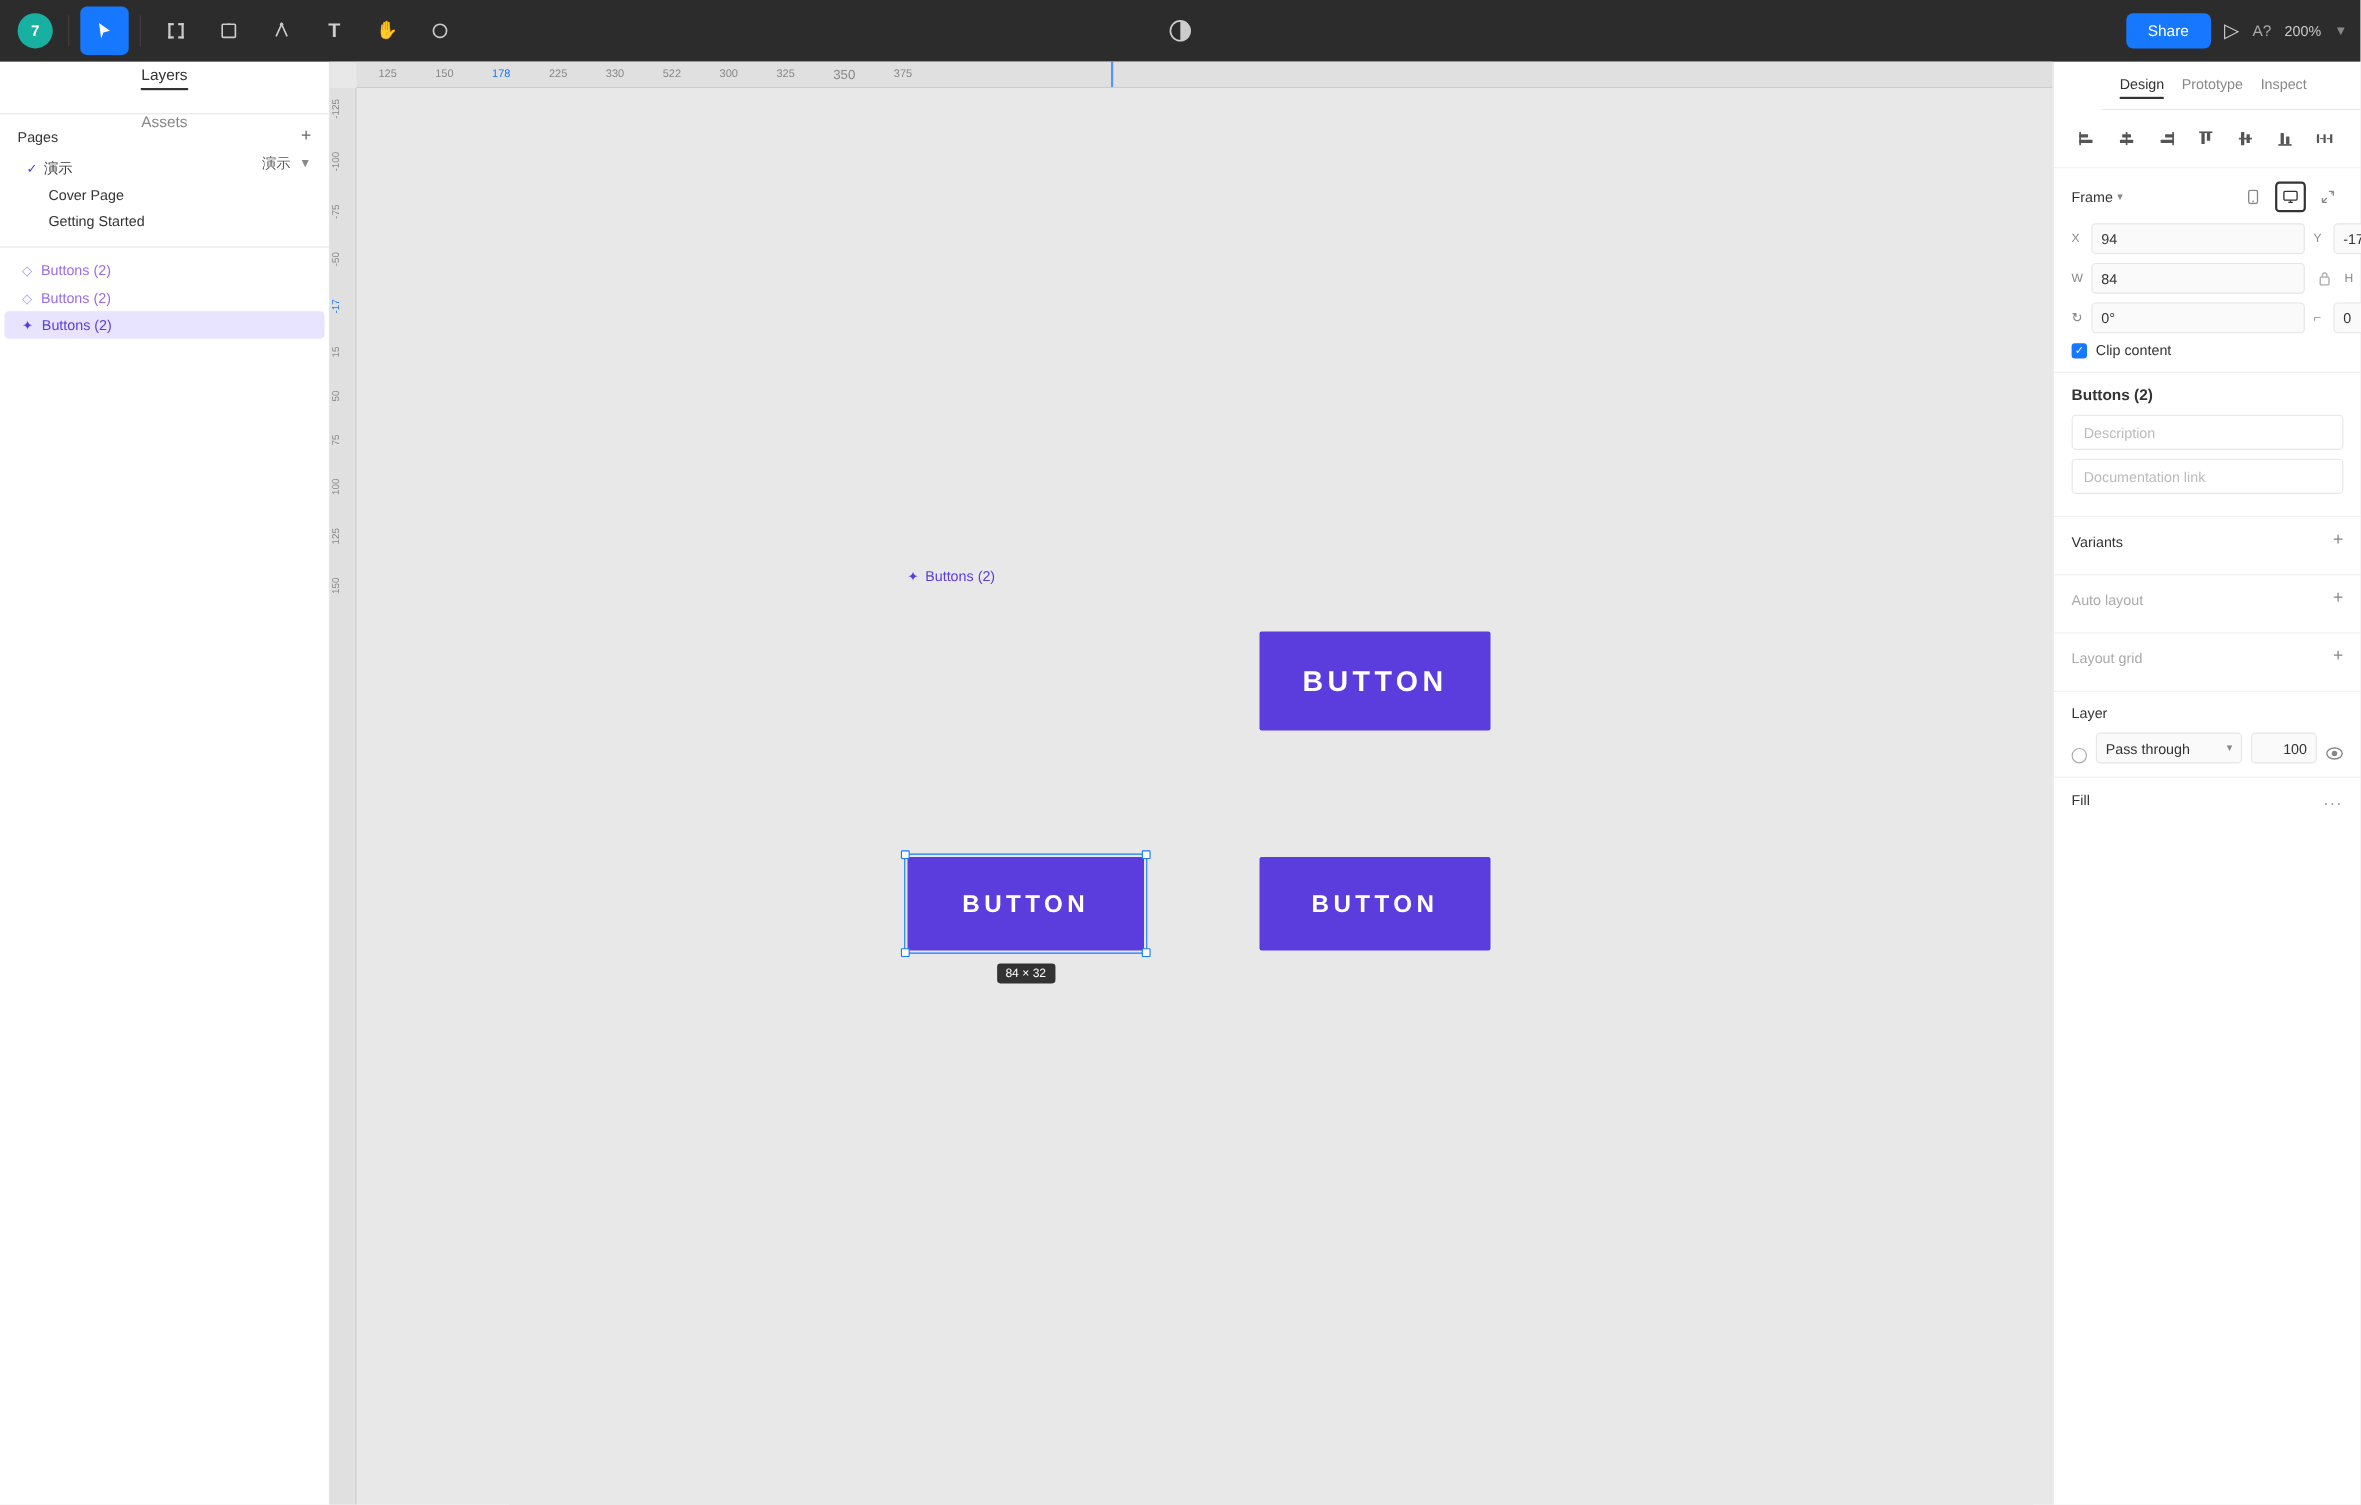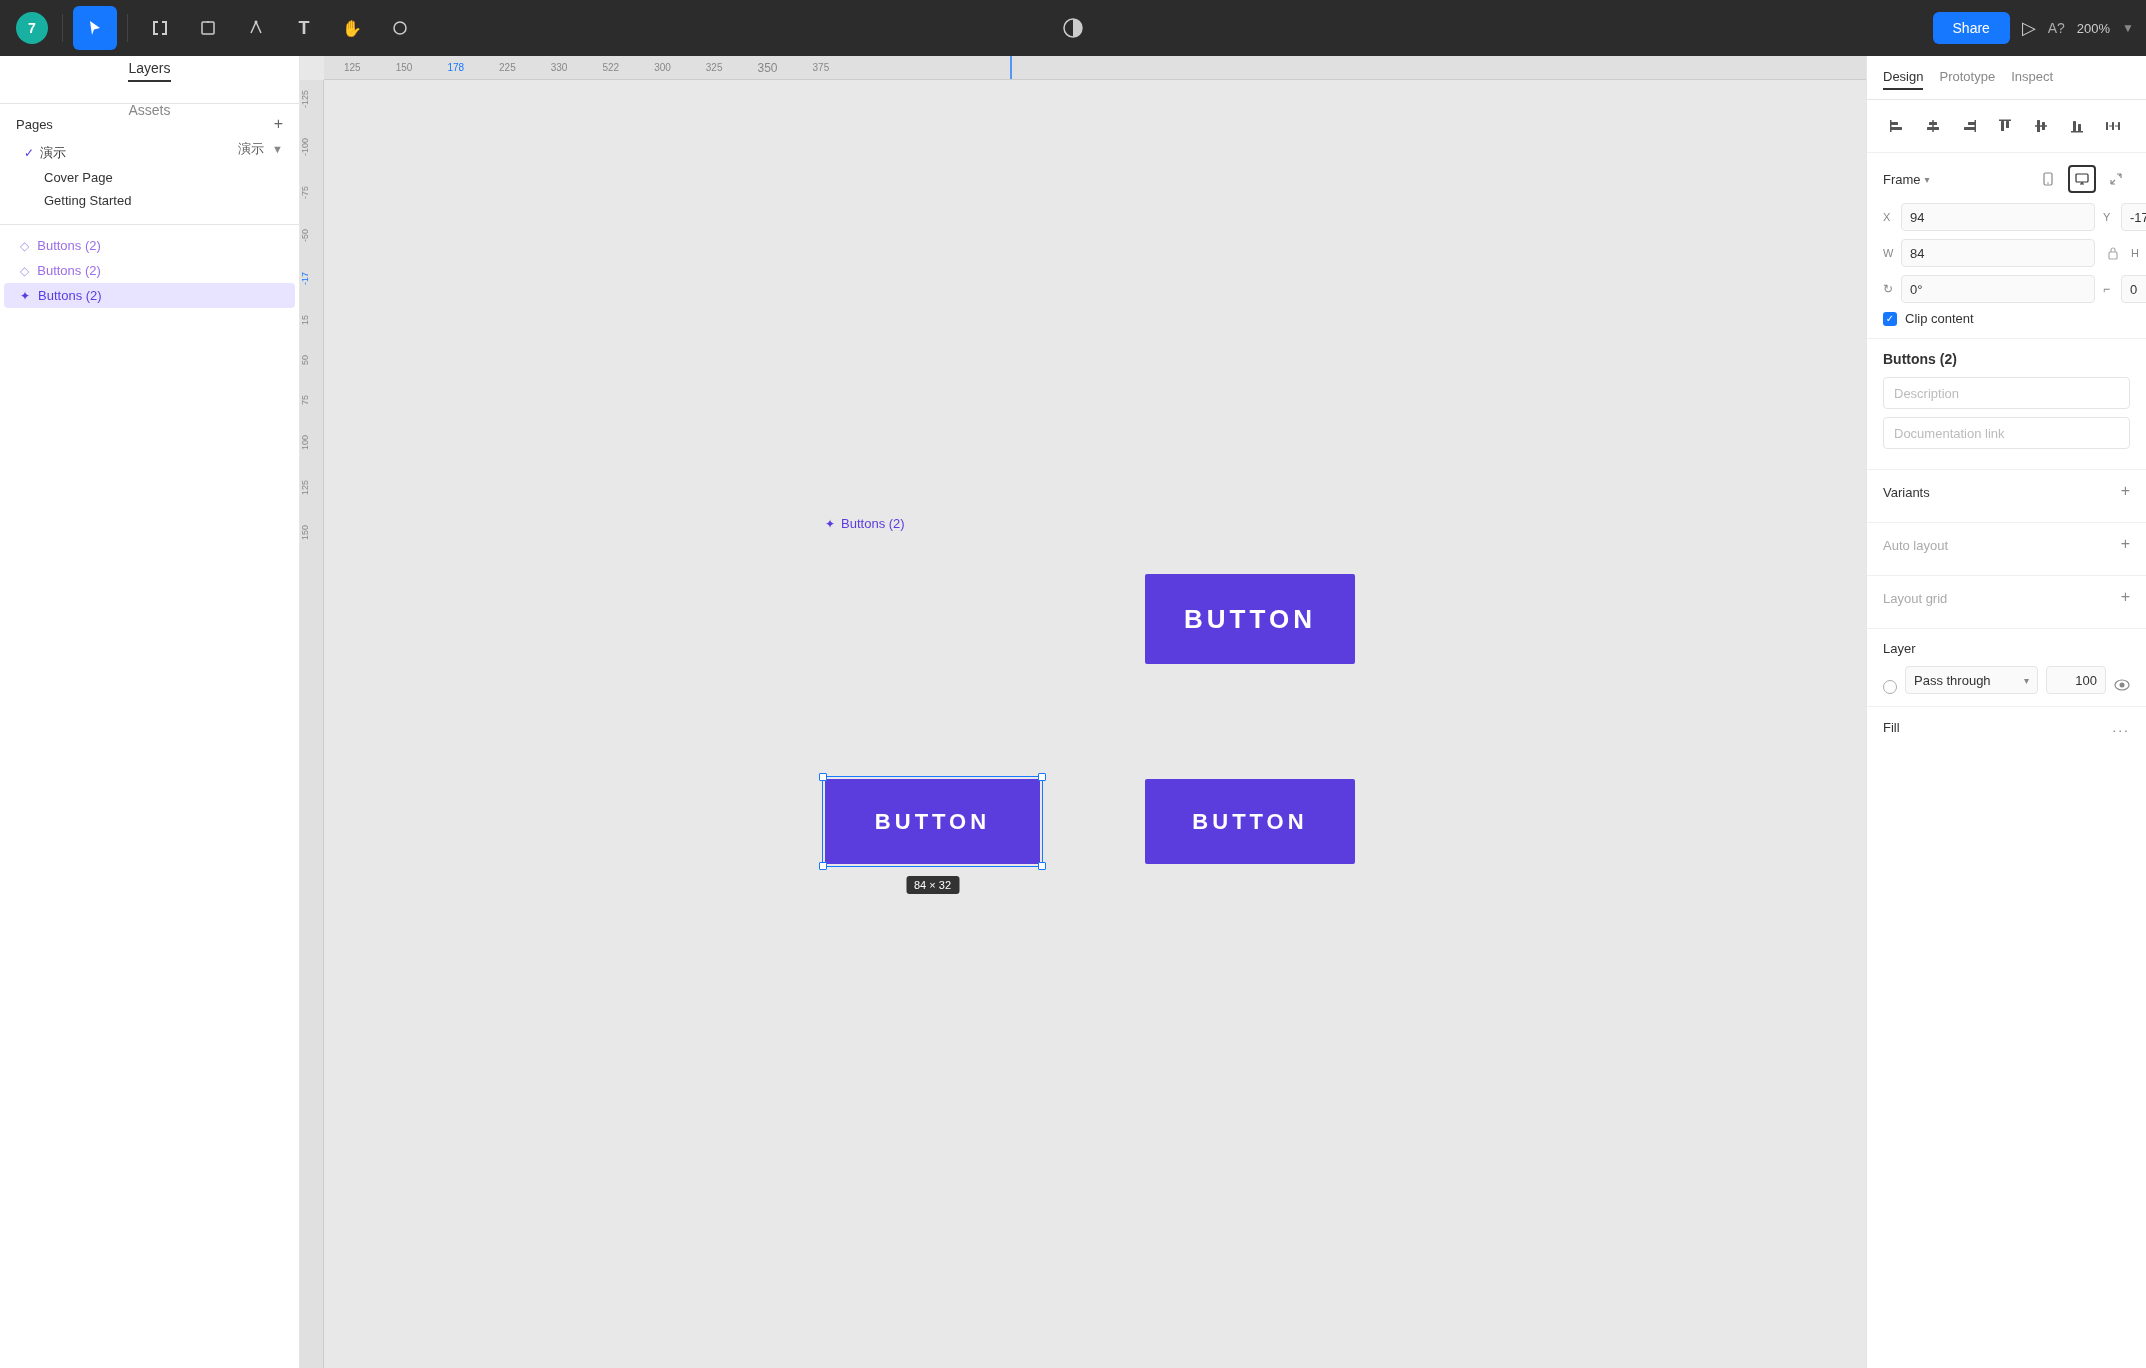--- a/index.html
+++ b/index.html
@@ -111,21 +111,21 @@
       background: #fff;
       border-left: 1px solid #e5e5e5;
       display: flex;
       flex-direction: column;
       flex-shrink: 0;
       font-size: 13px;
     }
 
     .right-panel-tabs {
       display: flex; align-items: center; border-bottom: 1px solid #e5e5e5;
-      height: 44px; padding: 0 16px; gap: 16px;
+      height: 44px; padding: 0 16px; gap: 16px; margin-left: 44px;
     }
     .right-tab { color: #888; cursor: pointer; font-size: 13px; padding: 4px 0; border-bottom: 2px solid transparent; }
     .right-tab.active { color: #333; border-bottom: 2px solid #333; font-weight: 500; }
 
     .right-panel-body { flex: 1; overflow-y: auto; }
 
     .align-section {
       padding: 12px 16px;
       border-bottom: 1px solid #f0f0f0;
       display: flex; align-items: center; gap: 8px; flex-wrap: wrap;

